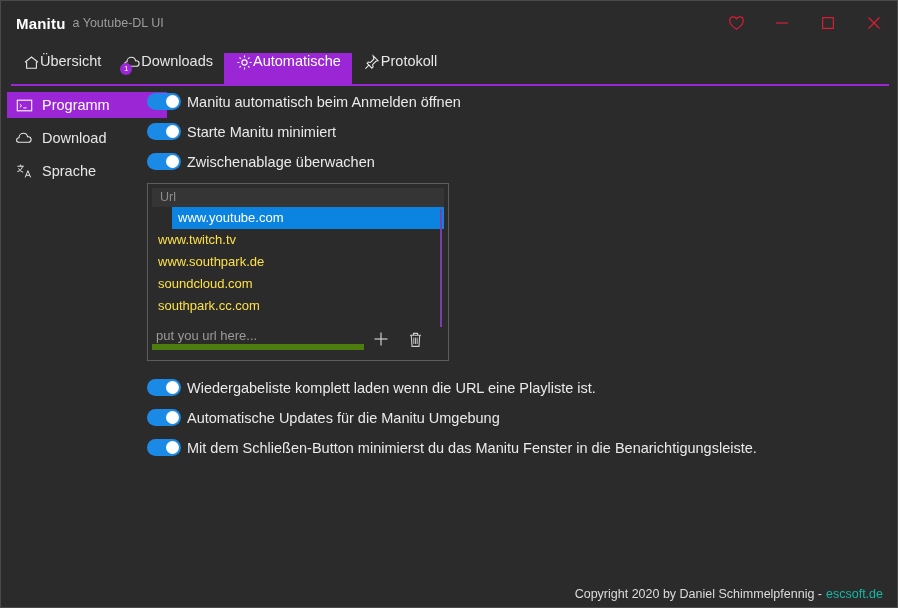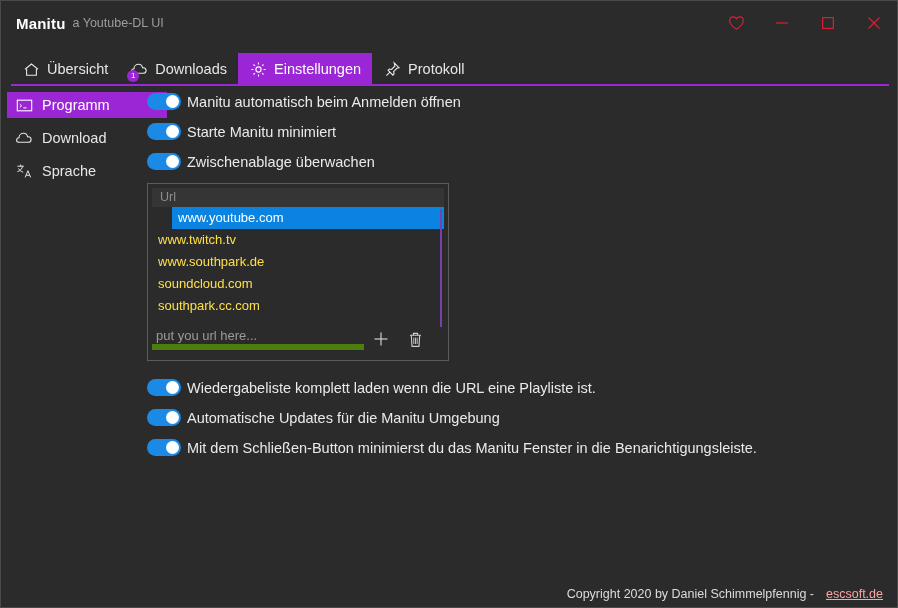--- a/index.html
+++ b/index.html
@@ -63,22 +63,20 @@
     position: absolute;
     top: 52px; left: 0; right: 0;
     height: 32px;
     display: flex;
     align-items: stretch;
     padding-left: 10px;
     box-sizing: border-box;
   }
   .tab {
     display: flex;
-    align-items: center;
-    gap: 7px;
     padding: 0 11px;
     font-size: 14.5px;
     color: #e6e6e6;
     white-space: nowrap;
   }
   .tab.active {
     background: #9b26d6;
     color: #ffffff;
   }
   .tab .ticon {
@@ -264,23 +262,21 @@
     position: absolute;
     right: 14px;
     bottom: 6px;
     font-size: 12.5px;
     color: #dcdcdc;
     display: flex;
     gap: 4px;
     align-items: baseline;
   }
   .footer .link {
-    color: #fca5a5;
-    text-decoration: underline;
-    margin-left: 8px;
+    color: #14b8a6;
   }
 </style>
 </head>
 <body>
 
 <div class="window">
 
   <div class="titlebar">
     <span class="app-title">Manitu</span>
     <span class="app-subtitle">a Youtube-DL UI</span>
@@ -332,21 +328,21 @@
       <span>Downloads</span>
     </div>
 
     <div class="tab active">
       <span class="ticon">
         <svg width="17" height="17" viewBox="0 0 17 17" fill="none" stroke="currentColor" stroke-width="1.1">
           <circle cx="8.5" cy="8.5" r="2.6"></circle>
           <path d="M8.5 1.4v2M8.5 13.6v2M1.4 8.5h2M13.6 8.5h2M3.5 3.5l1.4 1.4M12.1 12.1l1.4 1.4M13.5 3.5l-1.4 1.4M4.9 12.1 3.5 13.5"></path>
         </svg>
       </span>
-      <span>Einstellungen</span>
+      <span>Automatische</span>
     </div>
 
     <div class="tab">
       <span class="ticon">
         <svg width="17" height="17" viewBox="0 0 17 17" fill="none" stroke="currentColor" stroke-width="1.1">
           <path d="M10.2 1.9 15 6.7l-2.1.6-3.3 3.3.5 2.3-1.2 1.2L4.1 9.2l1.2-1.2 2.3.5L10.9 5z"></path>
           <line x1="6.2" y1="10.8" x2="2.4" y2="14.6"></line>
         </svg>
       </span>
       <span>Protokoll</span>

